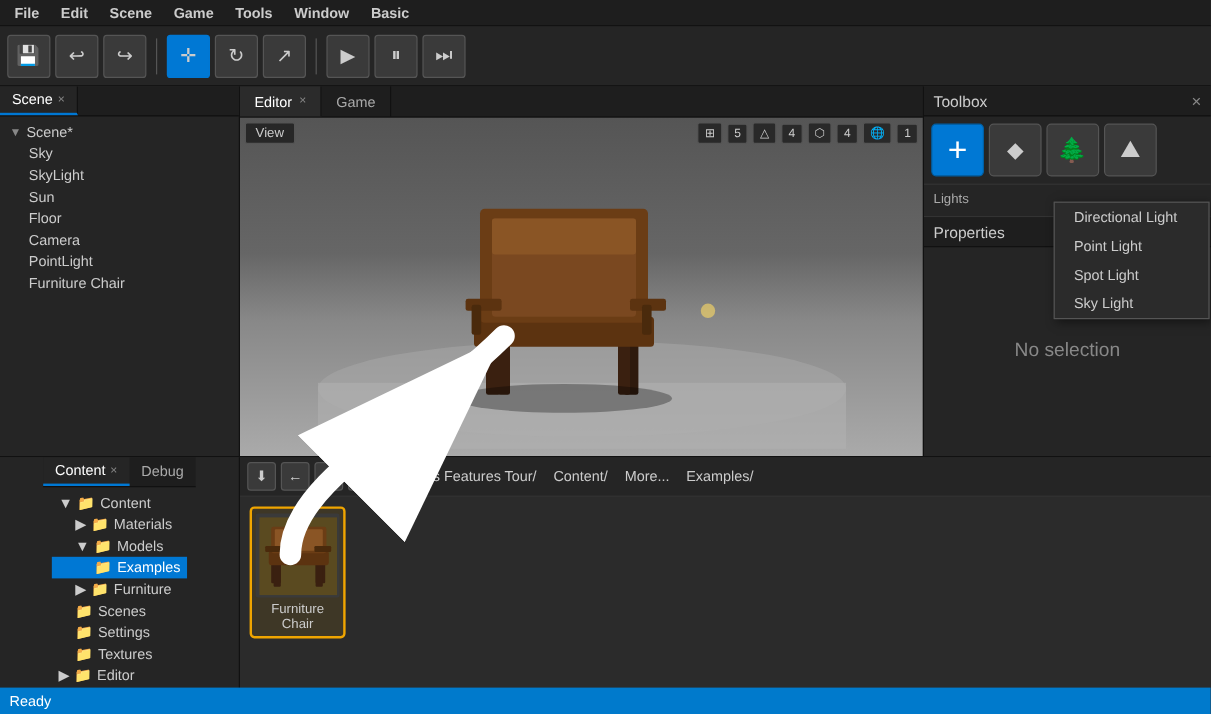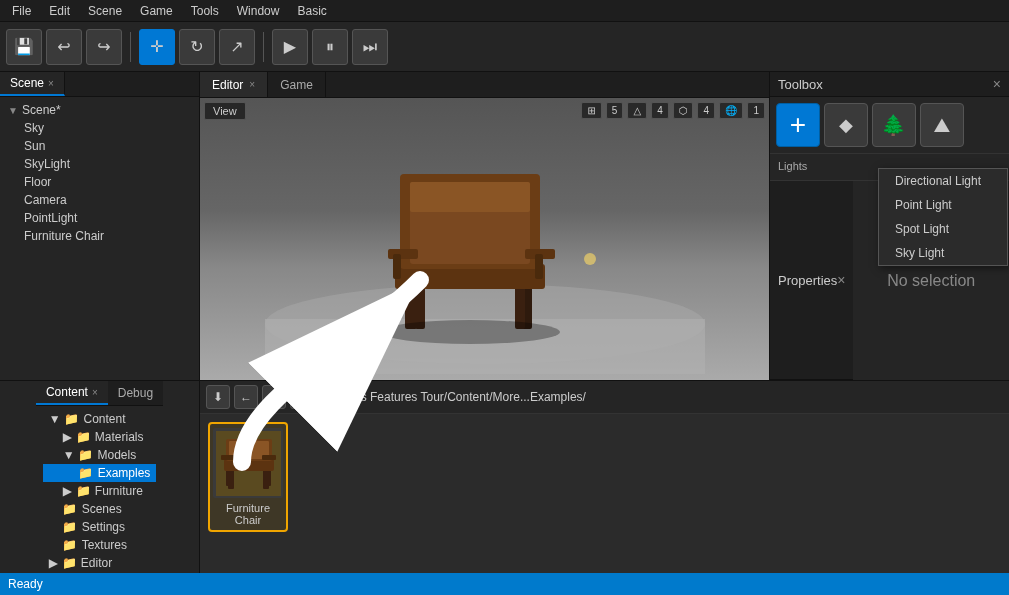--- a/index.html
+++ b/index.html
@@ -22,20 +22,21 @@
       align-items: center;
       padding: 0 4px;
       gap: 2px;
       border-bottom: 1px solid #111;
     }
     .menu-item {
       padding: 2px 8px;
       color: #ccc;
       cursor: pointer;
       font-size: 12px;
+      font-weight: bold;
     }
 
     
     .toolbar {
       height: 50px;
       background: #252525;
       display: flex;
       align-items: center;
       padding: 0 6px;
       gap: 4px;
@@ -248,21 +249,21 @@
       color: #ccc;
       cursor: pointer;
       font-size: 12px;
       white-space: nowrap;
     }
 
     
     .properties-section {
       flex: 1;
       display: flex;
-      flex-direction: row;
+      flex-direction: column;
     }
     .properties-header {
       display: flex;
       align-items: center;
       justify-content: space-between;
       padding: 4px 8px;
       background: #1e1e1e;
       border-bottom: 1px solid #111;
     }
     .properties-title { font-size: 13px; color: #ccc; font-weight: 500; }
@@ -335,21 +336,21 @@
       align-items: center;
       justify-content: center;
       cursor: pointer;
       color: #ccc;
       font-size: 12px;
     }
     .breadcrumb-bar {
       flex: 1;
       display: flex;
       align-items: center;
-      gap: 0;
+      gap: 14px;
       font-size: 12px;
       color: #ccc;
     }
     .content-tree-item {
       padding: 2px 6px;
       cursor: pointer;
       display: flex;
       align-items: center;
       gap: 4px;
       font-size: 12px;
@@ -469,24 +470,24 @@
     </div>
     <div class="scene-tree">
       <div class="tree-item">
         <span class="tree-arrow">▼</span>
         <span>Scene*</span>
       </div>
       <div class="tree-item" style="padding-left:24px">
         <span>Sky</span>
       </div>
       <div class="tree-item" style="padding-left:24px">
+        <span>SkyLight</span>
+      </div>
+      <div class="tree-item" style="padding-left:24px">
         <span>Sun</span>
-      </div>
-      <div class="tree-item" style="padding-left:24px">
-        <span>SkyLight</span>
       </div>
       <div class="tree-item" style="padding-left:24px">
         <span>Floor</span>
       </div>
       <div class="tree-item" style="padding-left:24px">
         <span>Camera</span>
       </div>
       <div class="tree-item" style="padding-left:24px">
         <span>PointLight</span>
       </div>

